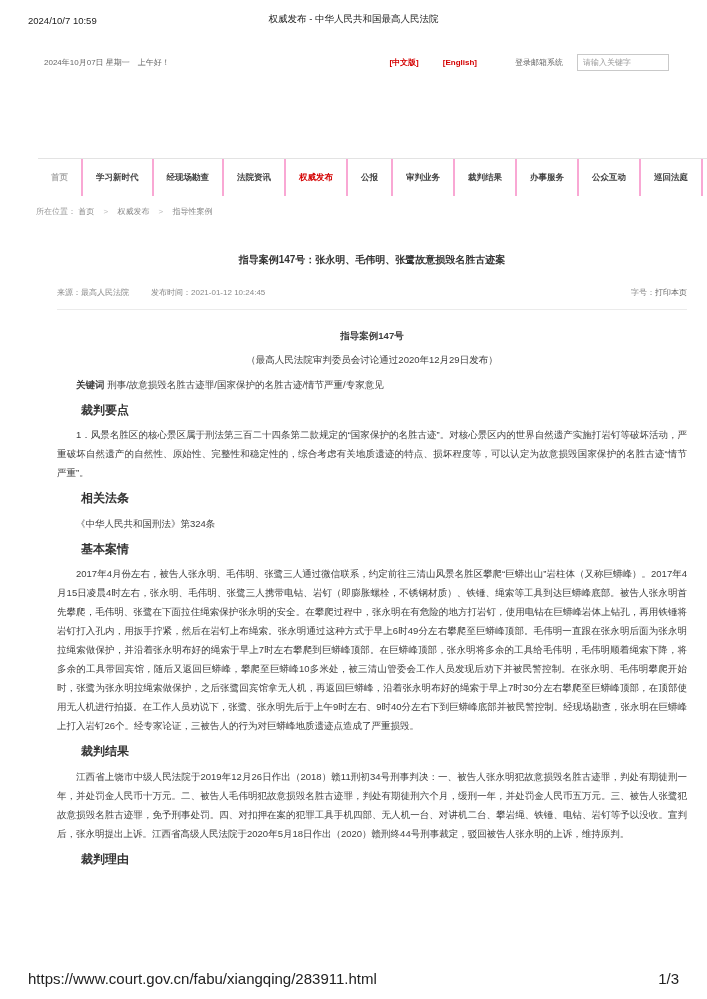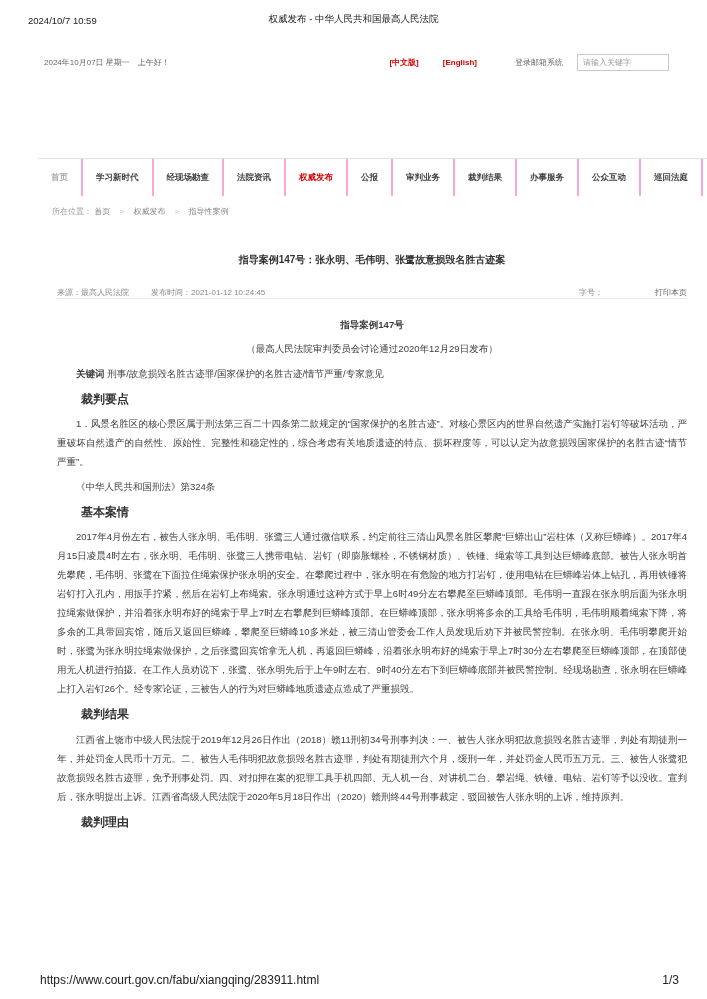--- a/index.html
+++ b/index.html
@@ -7,46 +7,46 @@
   .page {
     width:707px; height:999px; margin:0 auto; background:#ffffff;
     position:relative; overflow:hidden;
     font-family:"Liberation Sans","DejaVu Sans",sans-serif;
     color:#3d3d3d;
   }
   
   .print-header { position:absolute; top:13px; left:28px; right:28px; height:14px; font-size:9.5px; color:#222; }
   .ph-title { position:absolute; left:0; right:0; text-align:center; }
   .ph-time { position:absolute; left:0; top:2px; }
-  .print-footer { position:absolute; left:40px; right:28px; bottom:12px; font-size:12px; color:#222; display:flex; }
+  .print-footer { position:absolute; left:28px; right:28px; bottom:12px; font-size:15px; color:#222; display:flex; }
   .pf-page { margin-left:auto;text-align:right; }
   
   .topbar { position:absolute; top:52px; left:44px; right:38px; height:20px; display:flex; align-items:center; font-size:8px; color:#666; }
   .topbar-right { margin-left:auto; display:flex; align-items:center; }
   .lang-link { color:#d40000; text-decoration:none; margin-left:24px; font-weight:bold; }
   .mail-link { color:#666; text-decoration:none; margin-left:38px; }
   .search-input { width:92px; height:17px; border:1px solid #c9c9c9; font-size:8px; padding:0 5px; color:#333; margin-left:14px; outline:none; font-family:Liberation Sans, sans-serif; }
   .search-input::placeholder { color:#999; }
   
   .mainnav { position:absolute; top:158px; left:38px; right:0; height:38px; border-top:1px solid #e3e3e3; display:flex; align-items:stretch; overflow:hidden; }
   .nav-item { display:flex; align-items:center; padding:0 13px; font-size:8.5px; font-weight:bold; color:#444; text-decoration:none; border-left:2px solid #f9a8d4; white-space:nowrap; }
   .nav-item:first-child { border-left:none; }
   .nav-item.muted { color:#aaaaaa; }
   .nav-item.active { color:#d40000; }
   
-  .breadcrumb { position:absolute; top:206px; left:52px; font-size:8px; color:#999; }
+  .breadcrumb { position:absolute; top:206px; left:36px; font-size:8px; color:#999; }
   .breadcrumb a { color:#888; text-decoration:none; }
   .crumb-sep { color:#bbb; margin:0 7px; }
   
   .article { position:absolute; top:250px; left:57px; right:20px; }
   .article-title { text-align:center; font-size:10px; font-weight:bold; color:#333; line-height:20px; }
-  .article-meta { margin-top:17px; display:flex; font-size:8px; color:#888; border-bottom:1px solid #ebebeb; }
+  .article-meta { margin-top:17px; display:flex; font-size:8px; color:#888; padding-bottom:11px; border-bottom:1px solid #ebebeb; }
   .meta-item { margin-right:22px; }
   .meta-right { margin-left:auto; display:flex; align-items:center; }
-  .fontsize-label { margin-right:52px; }
+  .fontsize-label { }
   .print-page-btn { color:#666; text-decoration:none; }
   .article-body { margin-top:10px; height:648px; overflow:hidden; font-size:9.5px; color:#3d3d3d; }
   .article-body p { margin:5.5px 0; line-height:19px; }
   .tc { text-align:center; }
   .b  { font-weight:bold; }
   .para { text-indent:2em; text-align:justify; }
   .sec-heading { font-size:12px; font-weight:bold; color:#333; text-indent:2em; line-height:19px; margin:7px 0 5px; }
 </style>
 </head>
 <body>
@@ -107,20 +107,21 @@
 
     <div class="article-body">
       <p class="tc b">指导案例147号</p>
       <p class="tc">（最高人民法院审判委员会讨论通过2020年12月29日发布）</p>
 
       <p class="para"><span class="b">关键词</span> <span>刑事/故意损毁名胜古迹罪/国家保护的名胜古迹/情节严重/专家意见</span></p>
 
       <h3 class="sec-heading">裁判要点</h3>
       <p class="para">1．风景名胜区的核心景区属于刑法第三百二十四条第二款规定的“国家保护的名胜古迹”。对核心景区内的世界自然遗产实施打岩钉等破坏活动，严重破坏自然遗产的自然性、原始性、完整性和稳定性的，综合考虑有关地质遗迹的特点、损坏程度等，可以认定为故意损毁国家保护的名胜古迹“情节严重”。</p>
 
+      <h3 class="sec-heading">相关法条</h3>
       <p class="para">《中华人民共和国刑法》第324条</p>
 
       <h3 class="sec-heading">基本案情</h3>
       <p class="para">2017年4月份左右，被告人张永明、毛伟明、张鹭三人通过微信联系，约定前往三清山风景名胜区攀爬“巨蟒出山”岩柱体（又称巨蟒峰）。2017年4月15日凌晨4时左右，张永明、毛伟明、张鹭三人携带电钻、岩钉（即膨胀螺栓，不锈钢材质）、铁锤、绳索等工具到达巨蟒峰底部。被告人张永明首先攀爬，毛伟明、张鹭在下面拉住绳索保护张永明的安全。在攀爬过程中，张永明在有危险的地方打岩钉，使用电钻在巨蟒峰岩体上钻孔，再用铁锤将岩钉打入孔内，用扳手拧紧，然后在岩钉上布绳索。张永明通过这种方式于早上6时49分左右攀爬至巨蟒峰顶部。毛伟明一直跟在张永明后面为张永明拉绳索做保护，并沿着张永明布好的绳索于早上7时左右攀爬到巨蟒峰顶部。在巨蟒峰顶部，张永明将多余的工具给毛伟明，毛伟明顺着绳索下降，将多余的工具带回宾馆，随后又返回巨蟒峰，攀爬至巨蟒峰10多米处，被三清山管委会工作人员发现后劝下并被民警控制。在张永明、毛伟明攀爬开始时，张鹭为张永明拉绳索做保护，之后张鹭回宾馆拿无人机，再返回巨蟒峰，沿着张永明布好的绳索于早上7时30分左右攀爬至巨蟒峰顶部，在顶部使用无人机进行拍摄。在工作人员劝说下，张鹭、张永明先后于上午9时左右、9时40分左右下到巨蟒峰底部并被民警控制。经现场勘查，张永明在巨蟒峰上打入岩钉26个。经专家论证，三被告人的行为对巨蟒峰地质遗迹点造成了严重损毁。</p>
 
       <h3 class="sec-heading">裁判结果</h3>
       <p class="para">江西省上饶市中级人民法院于2019年12月26日作出（2018）赣11刑初34号刑事判决：一、被告人张永明犯故意损毁名胜古迹罪，判处有期徒刑一年，并处罚金人民币十万元。二、被告人毛伟明犯故意损毁名胜古迹罪，判处有期徒刑六个月，缓刑一年，并处罚金人民币五万元。三、被告人张鹭犯故意损毁名胜古迹罪，免予刑事处罚。四、对扣押在案的犯罪工具手机四部、无人机一台、对讲机二台、攀岩绳、铁锤、电钻、岩钉等予以没收。宣判后，张永明提出上诉。江西省高级人民法院于2020年5月18日作出（2020）赣刑终44号刑事裁定，驳回被告人张永明的上诉，维持原判。</p>
 
       <h3 class="sec-heading">裁判理由</h3>
     </div>

